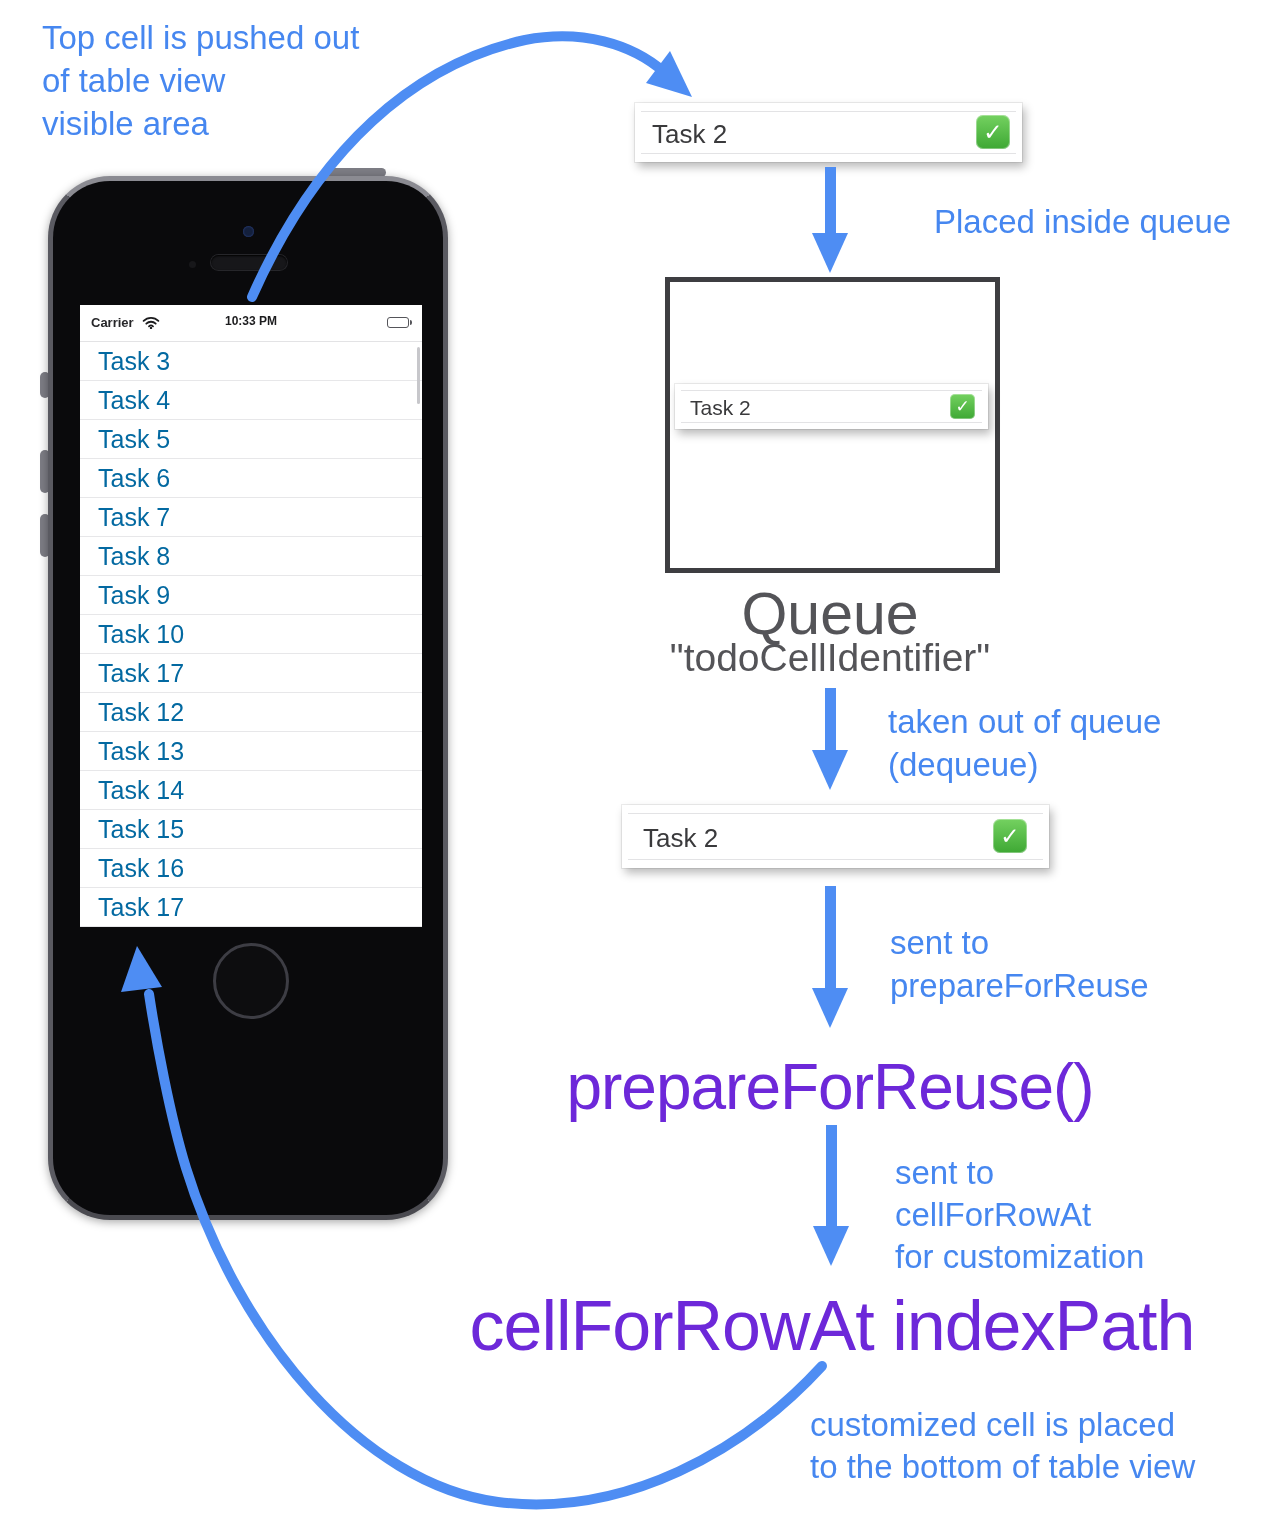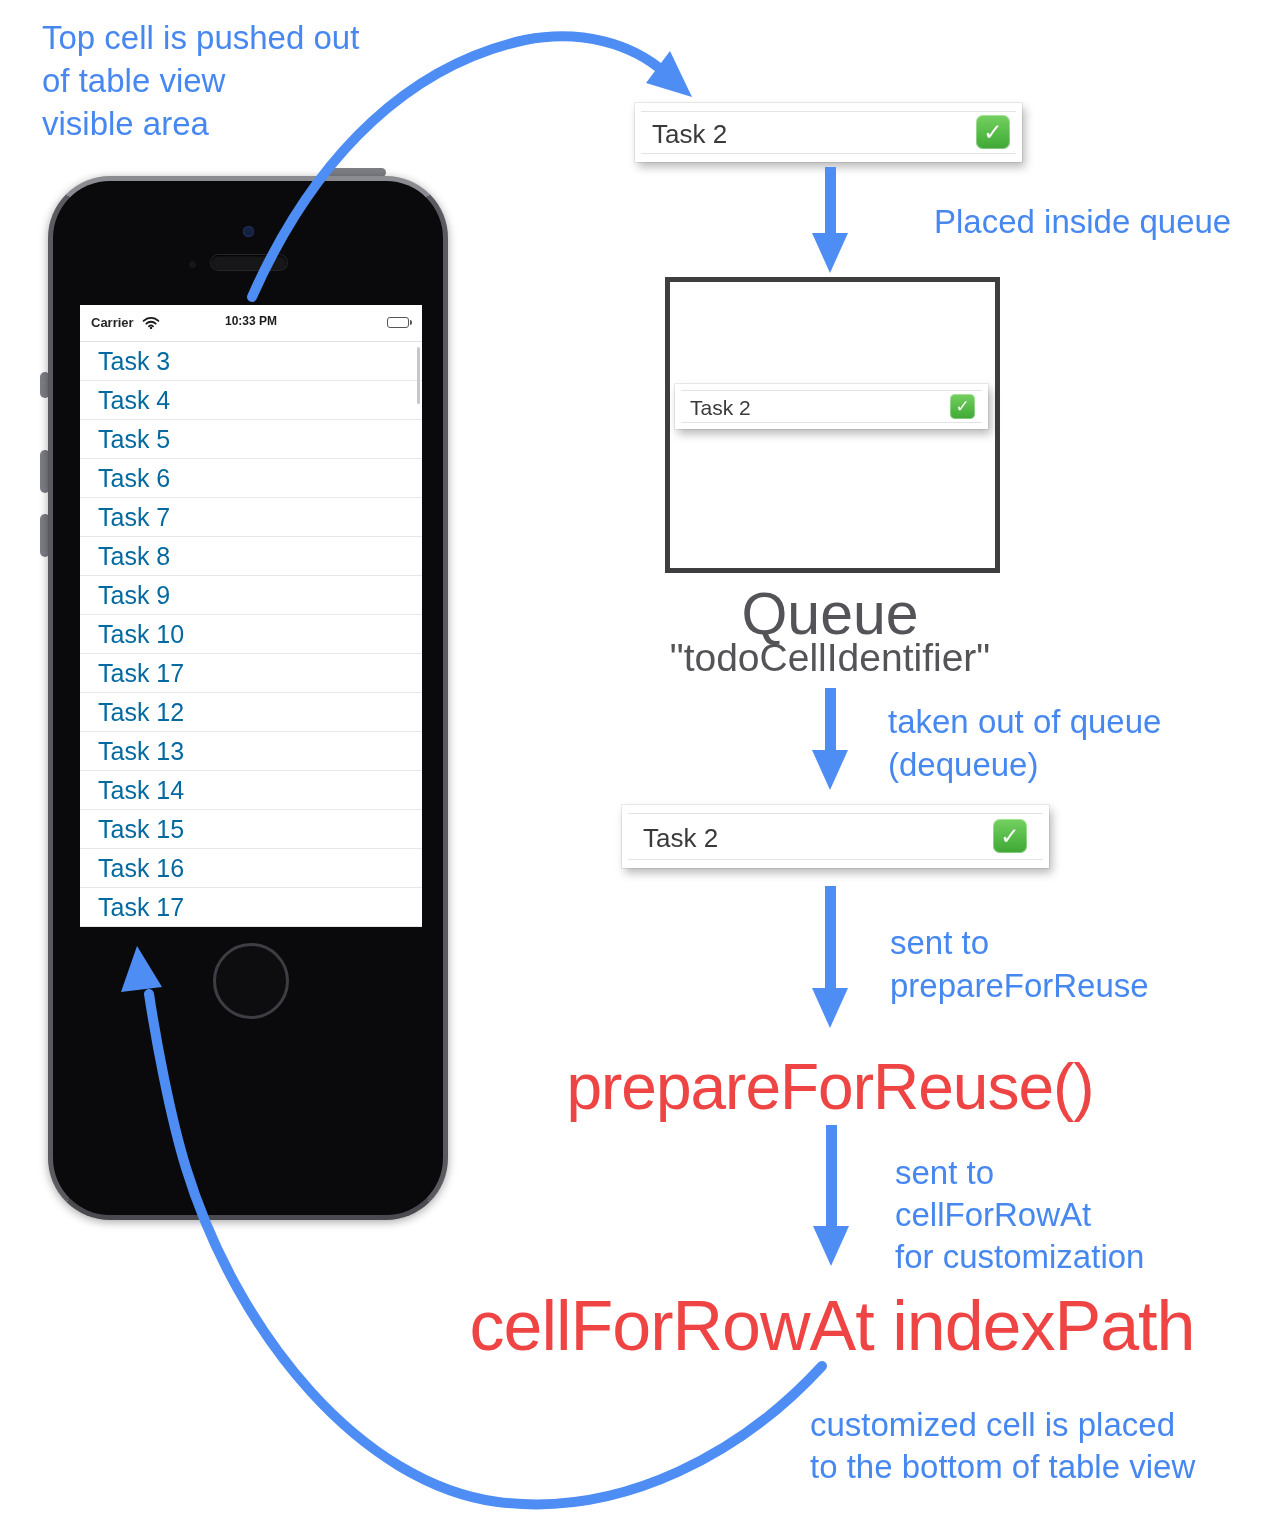--- a/index.html
+++ b/index.html
@@ -55,21 +55,21 @@
   .check{
     position:absolute;border-radius:7px;display:flex;align-items:center;justify-content:center;
     background:linear-gradient(180deg,#74d160 0%,#3ea834 100%);color:#fff;font-weight:700;
     box-shadow:inset 0 0 0 1px rgba(255,255,255,.35);
   }
   
   #queue-box{position:absolute;left:665px;top:277px;width:335px;height:296px;box-sizing:border-box;
     border:5px solid #3e3e41;background:#ffffff;z-index:1;}
   .caption{position:absolute;color:#545458;text-align:center;white-space:nowrap;z-index:2;}
   
-  .method-text{position:absolute;color:#ef4444;text-align:center;white-space:nowrap;z-index:2;
+  .method-text{position:absolute;color:#6d28d9;text-align:center;white-space:nowrap;z-index:2;
     letter-spacing:-1px;font-weight:400;}
   
   .varrow-shaft{position:absolute;width:11px;background:#4e8df3;z-index:3;}
   .varrow-head{position:absolute;width:0;height:0;border-left:18px solid transparent;
     border-right:18px solid transparent;border-top:40px solid #4e8df3;z-index:3;}
   #arrow-svg{position:absolute;left:0;top:0;z-index:4;pointer-events:none;}
 </style>
 </head>
 <body>
 

